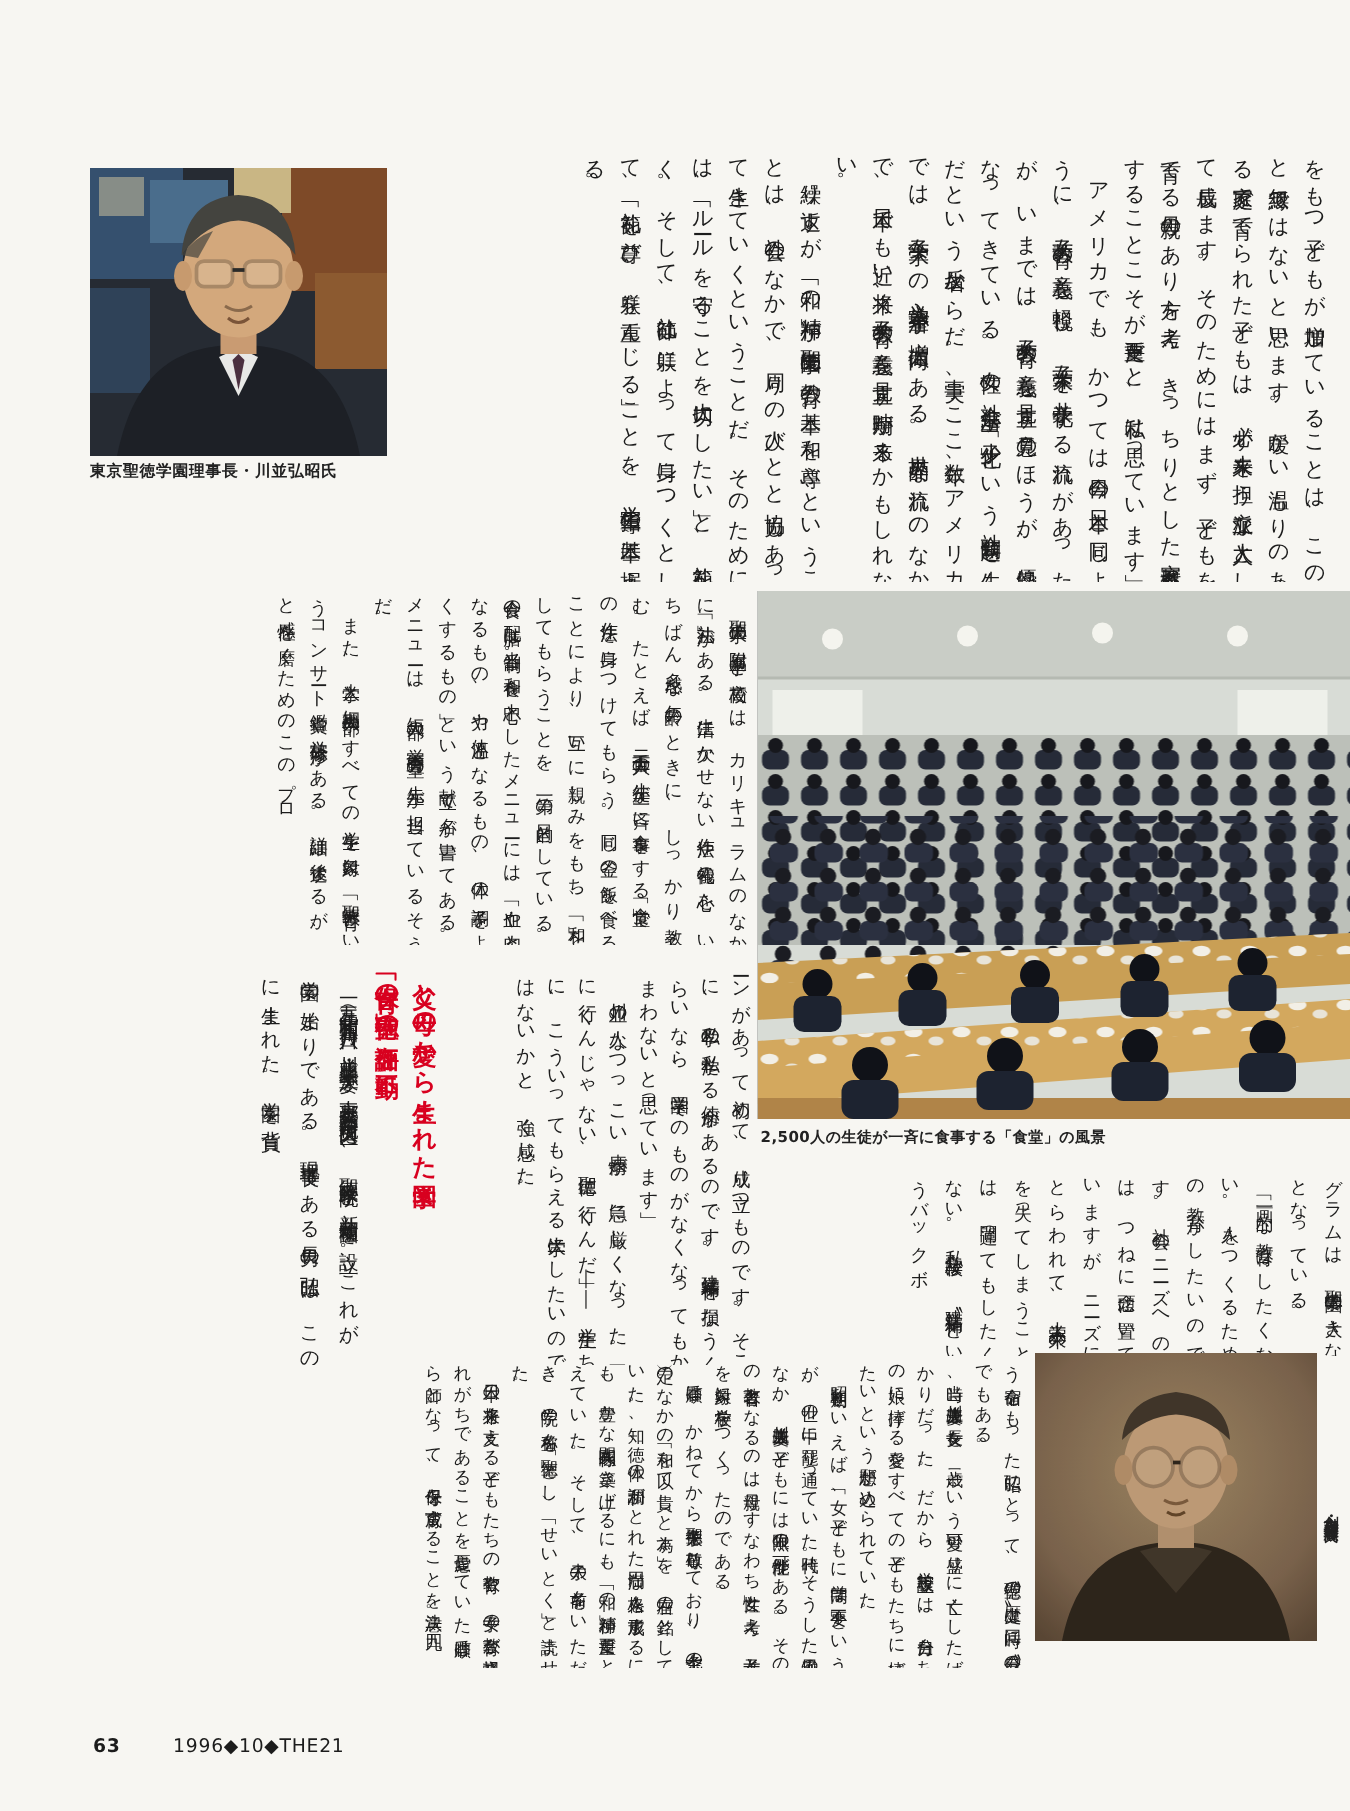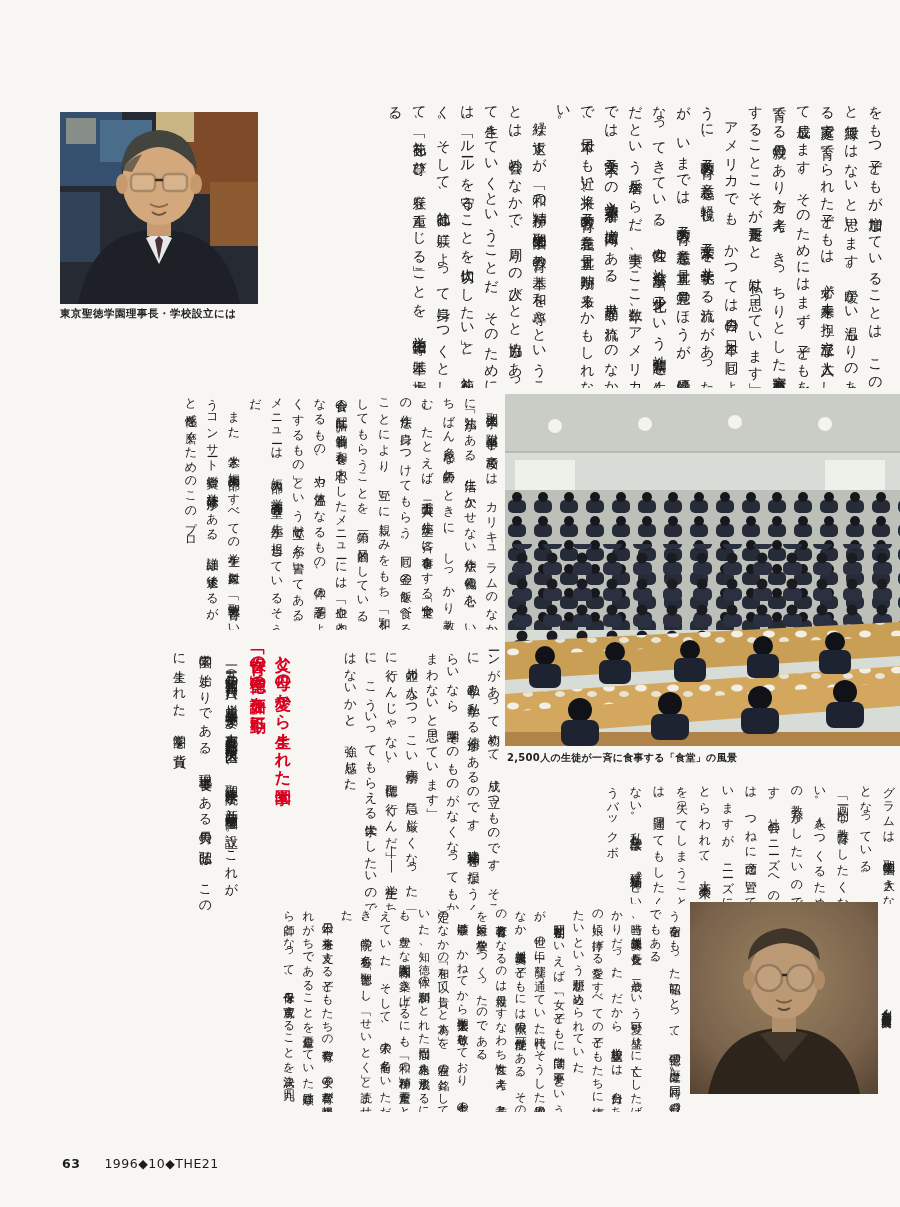--- a/index.html
+++ b/index.html
@@ -37,21 +37,21 @@
   #caption-cafeteria{left:507px;top:751px;font-size:10px;letter-spacing:0.3px;}
   #caption-founder{
     left:879px;top:1002px;height:130px;font-size:10px;letter-spacing:1px;
     writing-mode:vertical-rl;font-weight:bold;
   }
   #footer{
     position:absolute;left:62px;top:1156px;
     font-family:"DejaVu Sans","Liberation Sans",sans-serif;
     font-size:12.5px;color:#1c1c1c;letter-spacing:0.5px;
   }
-  #footer .pn{font-weight:bold;margin-right:24px;}
+  #footer .pn{font-weight:bold;margin-right:35px;}
 </style>
 </head>
 <body>
 
 <div id="page">
 
   <div class="photo" id="photo-chairman">
     <svg width="198" height="192" viewBox="0 0 198 192">
       <rect width="198" height="192" fill="#262b33"></rect>
       <rect x="0" y="0" width="62" height="74" fill="#35506e"></rect>
@@ -70,21 +70,21 @@
       <ellipse cx="136" cy="72" rx="6" ry="10" fill="#c79a6e"></ellipse>
       <path d="M61,58 Q64,20 99,18 Q134,20 137,58 Q120,36 99,35 Q78,36 61,58 Z" fill="#44443f"></path>
       <path d="M61,58 Q70,46 82,42 L72,60 Z" fill="#44443f" opacity="0.7"></path>
       <rect x="71" y="62" width="24" height="17" rx="5" fill="#e9d9c2" opacity="0.25" stroke="#2a2a28" stroke-width="2.5"></rect>
       <rect x="103" y="62" width="24" height="17" rx="5" fill="#e9d9c2" opacity="0.25" stroke="#2a2a28" stroke-width="2.5"></rect>
       <line x1="95" y1="68" x2="103" y2="68" stroke="#2a2a28" stroke-width="2.5"></line>
       <path d="M90,92 Q99,98 108,92" stroke="#8a6a4c" stroke-width="2" fill="none"></path>
       <path d="M92,100 Q99,106 106,100" stroke="#7a5438" stroke-width="2" fill="none"></path>
     </svg>
   </div>
-  <div class="caption" id="caption-chairman">東京聖徳学園理事長・学校設立には</div>
+  <div class="caption" id="caption-chairman">東京聖徳学園理事長・川並弘昭氏</div>
 
   <div class="vtext" id="block-a">
     <p>をもつ子どもが増加していることは、この事実と無縁ではないと思います。暖かい温もりのある家庭で育てられた子どもは、必ず未来を担う立派な大人として成長します。そのためにはまず、子どもを育てる母親のあり方を考え、きっちりとした家庭教育をすることこそが重要だと、私は思っています」</p>
     <p>　アメリカでも、かつては今日の日本と同じように、女子教育の意義を軽視し、女子大学を共学化する流れがあったが、いまでは、女子教育の意義を見直す意見のほうが、優勢になってきている。女性の社会進出が「少子化」という社会問題を生んだという反省からだ。事実、ここ数年、アメリカでは、女子大学への入学希望者が増大傾向にある。世界的な流れのなかで、日本でも近い将来、女子教育の意義を見直す時期が来るかもしれない。</p>
     <p>　繰り返すが、「和の精神」が聖徳学園の教育の基本。和を尊ぶということは、社会のなかで、周りの人びとと協力しあって生きていくということだ。そのためには、「ルールを守ることを大切にしたい」と、礼節を説く。そして、礼節は躾によって身につくとして、「礼節を尊び、躾を重んじる」ことを、学生指導の基本に据える。</p>
   </div>
 
   <div class="vtext" id="block-b">
     <p>　聖徳大学の附属中学と高校では、カリキュラムのなかに「礼法」がある。生活に欠かせない作法や礼儀の心を、いちばん多感な年齢のときに、しっかり教え込む。たとえば、二千五百人の生徒が一斉に食事をする「食堂」で、食事の作法を身につけてもらう。同じ釜の飯を食べることにより、互いに親しみをもち、「和」を実践してもらうことを、第一の目的としている。会食の配膳は当番制。和食を中心としたメニューには、「血や肉となるもの、力や体温となるもの、体の調子をよくするもの」という献立て名が書いてある。メニューは、短大部の栄養管理室の先生が担当しているそうだ。</p>
     <p>　また、大学と短期大学部のすべての学生を対象に、「聖徳教育」というコンサート鑑賞や学外研修がある。詳細は後述するが、知性と感性を磨くためのこのプロ</p>

